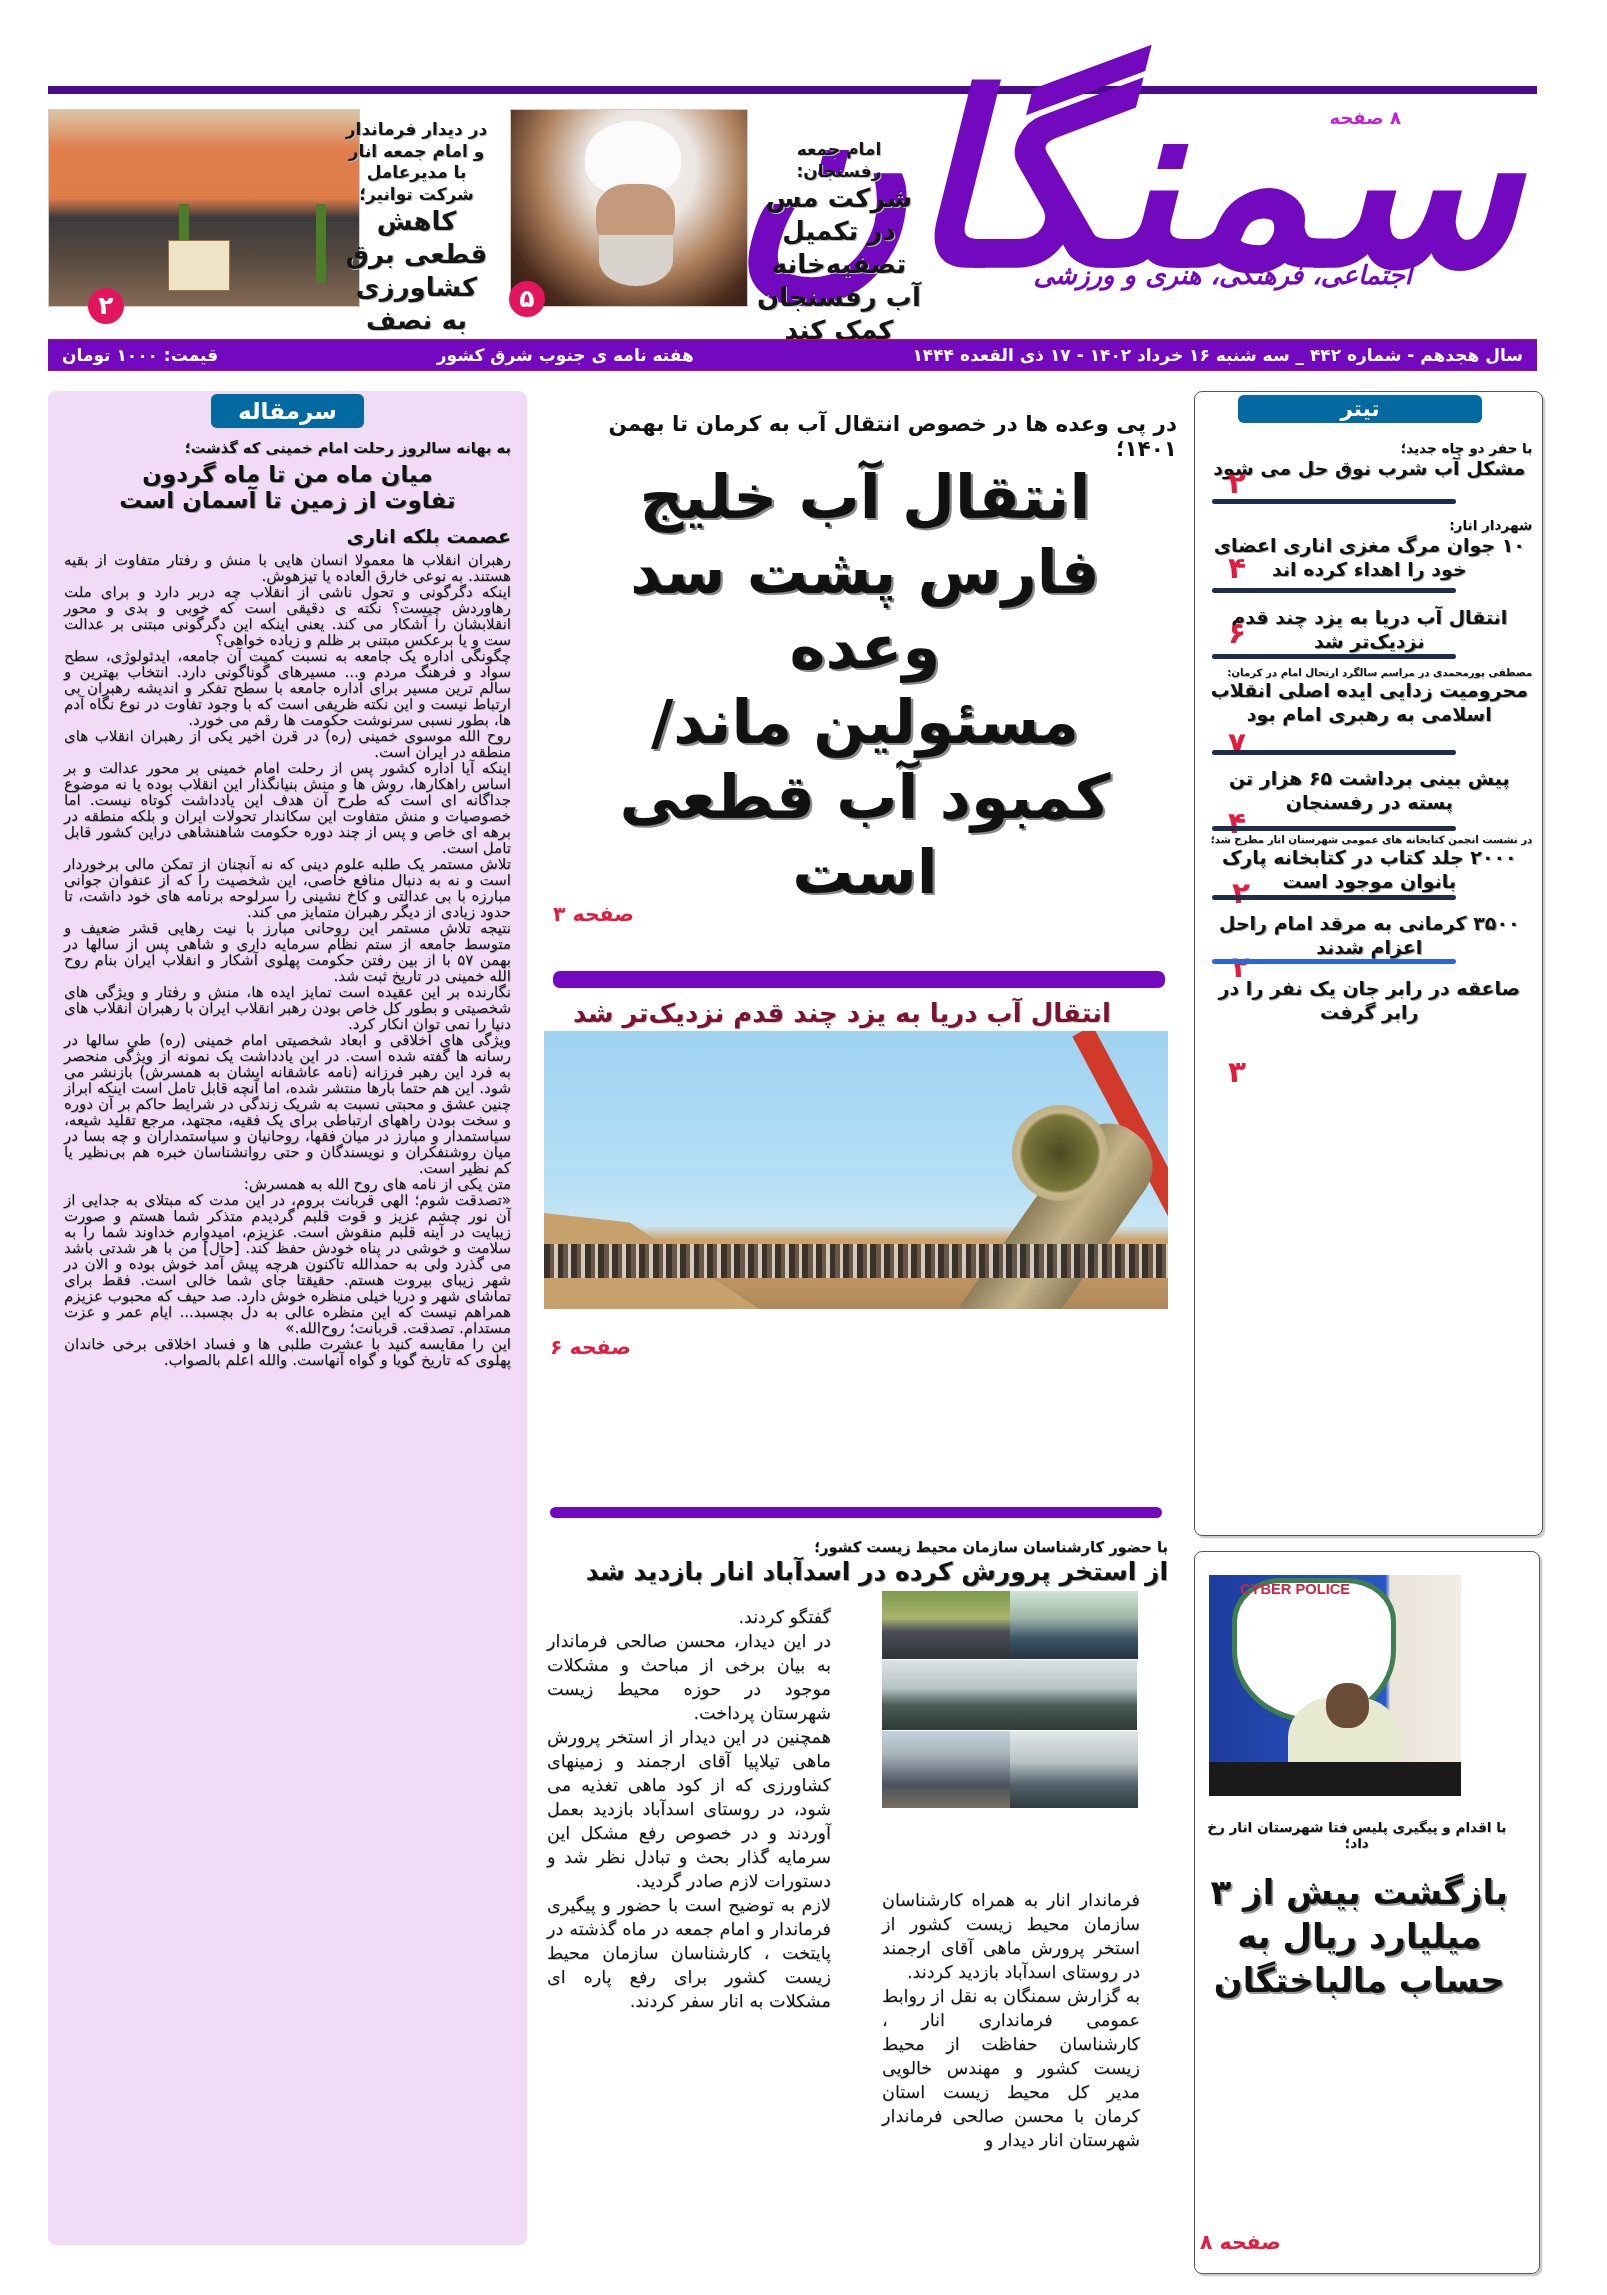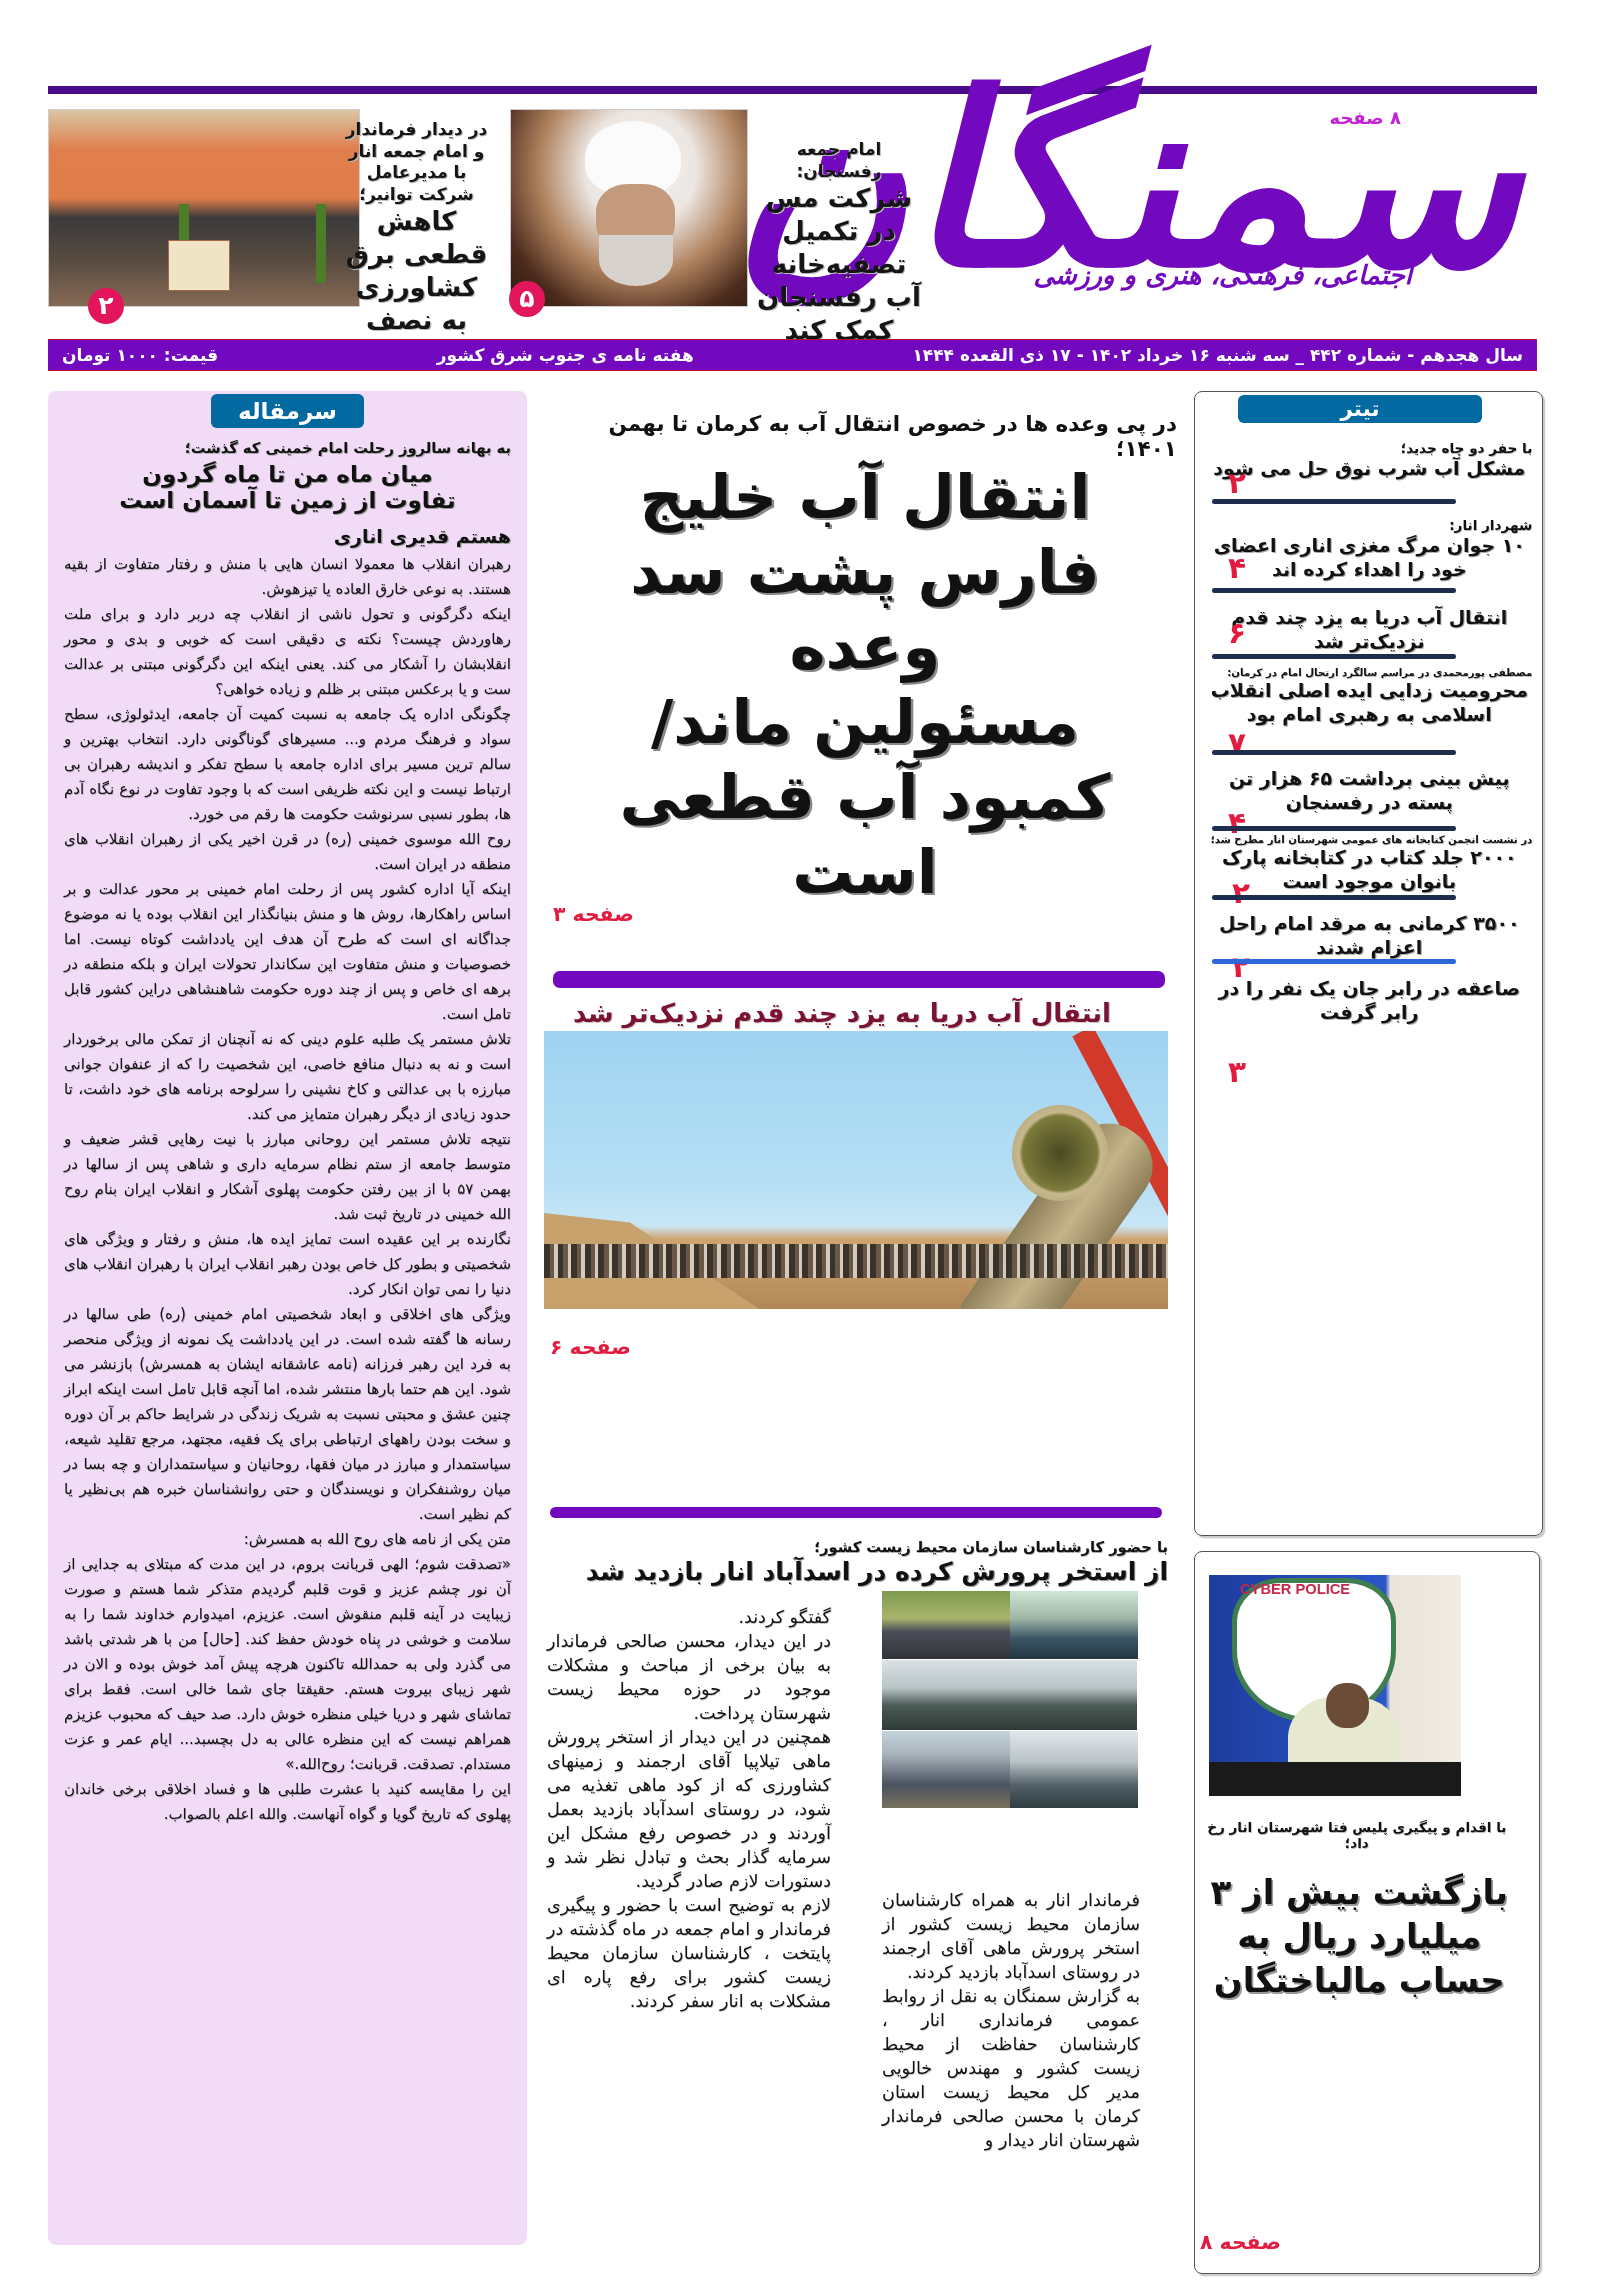--- a/index.html
+++ b/index.html
@@ -33,21 +33,21 @@
   
   .date-band { left: 48px; top: 339px; width: 1489px; height: 32px; background: #7209bf; border-top: 1.7px solid #c8102e; border-bottom: 1.7px solid #c8102e; color: #fff; font-weight: bold; font-size: 17px; display: flex; align-items: center; justify-content: space-between; padding: 0 14px; }
 
   
   .editorial { left: 48px; top: 391px; width: 479px; height: 1854px; background: #f1dbf6; border-radius: 8px; padding: 23px 16px 0 16px; }
   .section-pill { background: #0369a1; color: #fff; font-weight: bold; text-align: center; border-radius: 5.7px; }
   .editorial .section-pill { width: 153px; height: 34px; line-height: 34px; font-size: 23px; margin: -20px auto 11.3px auto; }
   .ed-kicker { font-size: 14.7px; font-weight: bold; text-shadow: 1.1px 1.1px 0 #aaa; margin-bottom: 4.5px; }
   .ed-title { font-size: 23px; font-weight: bold; text-align: center; line-height: 26px; text-shadow: 1.1px 1.1px 0 #999; }
   .ed-author { font-size: 19px; font-weight: bold; margin: 12.5px 0 4.5px 0; text-shadow: 1.1px 1.1px 0 #aaa; }
-  .ed-body p { font-size: 15px; line-height: 25px; text-align: justify; text-shadow: 0.6px 0.6px 0 #b9a8bf; }
+  .ed-body p { font-size: 15px; line-height: 16px; text-align: justify; text-shadow: 0.6px 0.6px 0 #b9a8bf; }
 
   
   .kicker-main { left: 559px; top: 411px; width: 618px; font-size: 21.5px; font-weight: bold; text-align: right; }
   .headline-main { left: 559px; top: 459px; width: 612px; font-size: 61px; font-weight: bold; text-align: center; line-height: 75px; text-shadow: 2.3px 2.3px 0 #888; }
   .page-ref { color: #e31b3e; font-weight: bold; font-size: 20.4px; }
   .purple-bar { height: 17px; background: #7209bf; border-radius: 6.8px; }
   .sub-headline { font-size: 26px; font-weight: bold; color: #7b1232; text-align: right; text-shadow: 1.1px 1.1px 0 #ccc; }
   .pipe-photo { left: 544px; top: 1031px; width: 624px; height: 278px;
     background: linear-gradient(180deg, #9fd3f1 0%, #b6dff5 55%, #c8e6f5 70%, #cfa46f 75%, #b08858 100%); overflow: hidden; }
   .crane-arm { position: absolute; right: 74px; top: 0; width: 23px; height: 215px; background: #d1392a; transform: rotate(-28deg); transform-origin: top; }
@@ -117,21 +117,21 @@
   <span>قیمت: ۱۰۰۰ تومان</span>
 </div>
 
 <div class="abs editorial">
   <div class="section-pill">سرمقاله</div>
   <div class="ed-kicker">به بهانه سالروز رحلت امام خمینی که گذشت؛</div>
   <div class="ed-title">
     <div>میان ماه من تا ماه گردون</div>
     <div>تفاوت از زمین تا آسمان است</div>
   </div>
-  <div class="ed-author">هستم قدیری اناری</div>
+  <div class="ed-author">عصمت بلکه اناری</div>
   <div class="ed-body">
     <p>رهبران انقلاب ها معمولا انسان هایی با منش و رفتار متفاوت از بقیه هستند. به نوعی خارق العاده یا تیزهوش.</p>
     <p>اینکه دگرگونی و تحول ناشی از انقلاب چه دربر دارد و برای ملت رهاوردش چیست؟ نکته ی دقیقی است که خوبی و بدی و محور انقلابشان را آشکار می کند. یعنی اینکه این دگرگونی مبتنی بر عدالت ست و یا برعکس مبتنی بر ظلم و زیاده خواهی؟</p>
     <p>چگونگی اداره یک جامعه به نسبت کمیت آن جامعه، ایدئولوژی، سطح سواد و فرهنگ مردم و... مسیرهای گوناگونی دارد. انتخاب بهترین و سالم ترین مسیر برای اداره جامعه با سطح تفکر و اندیشه رهبران بی ارتباط نیست و این نکته ظریفی است که با وجود تفاوت در نوع نگاه آدم ها، بطور نسبی سرنوشت حکومت ها رقم می خورد.</p>
     <p>روح الله موسوی خمینی (ره) در قرن اخیر یکی از رهبران انقلاب های منطقه در ایران است.</p>
     <p>اینکه آیا اداره کشور پس از رحلت امام خمینی بر محور عدالت و بر اساس راهکارها، روش ها و منش بنیانگذار این انقلاب بوده یا نه موضوع جداگانه ای است که طرح آن هدف این یادداشت کوتاه نیست. اما خصوصیات و منش متفاوت این سکاندار تحولات ایران و بلکه منطقه در برهه ای خاص و پس از چند دوره حکومت شاهنشاهی دراین کشور قابل تامل است.</p>
     <p>تلاش مستمر یک طلبه علوم دینی که نه آنچنان از تمکن مالی برخوردار است و نه به دنبال منافع خاصی، این شخصیت را که از عنفوان جوانی مبارزه با بی عدالتی و کاخ نشینی را سرلوحه برنامه های خود داشت، تا حدود زیادی از دیگر رهبران متمایز می کند.</p>
     <p>نتیجه تلاش مستمر این روحانی مبارز با نیت رهایی قشر ضعیف و متوسط جامعه از ستم نظام سرمایه داری و شاهی پس از سالها در بهمن ۵۷ با از بین رفتن حکومت پهلوی آشکار و انقلاب ایران بنام روح الله خمینی در تاریخ ثبت شد.</p>
     <p>نگارنده بر این عقیده است تمایز ایده ها، منش و رفتار و ویژگی های شخصیتی و بطور کل خاص بودن رهبر انقلاب ایران با رهبران انقلاب های دنیا را نمی توان انکار کرد.</p>
     <p>ویژگی های اخلاقی و ابعاد شخصیتی امام خمینی (ره) طی سالها در رسانه ها گفته شده است. در این یادداشت یک نمونه از ویژگی منحصر به فرد این رهبر فرزانه (نامه عاشقانه ایشان به همسرش) بازنشر می شود. این هم حتما بارها منتشر شده، اما آنچه قابل تامل است اینکه ابراز چنین عشق و محبتی نسبت به شریک زندگی در شرایط حاکم بر آن دوره و سخت بودن راههای ارتباطی برای یک فقیه، مجتهد، مرجع تقلید شیعه، سیاستمدار و مبارز در میان فقها، روحانیان و سیاستمداران و چه بسا در میان روشنفکران و نویسندگان و حتی روانشناسان خبره هم بی‌نظیر یا کم نظیر است.</p>

